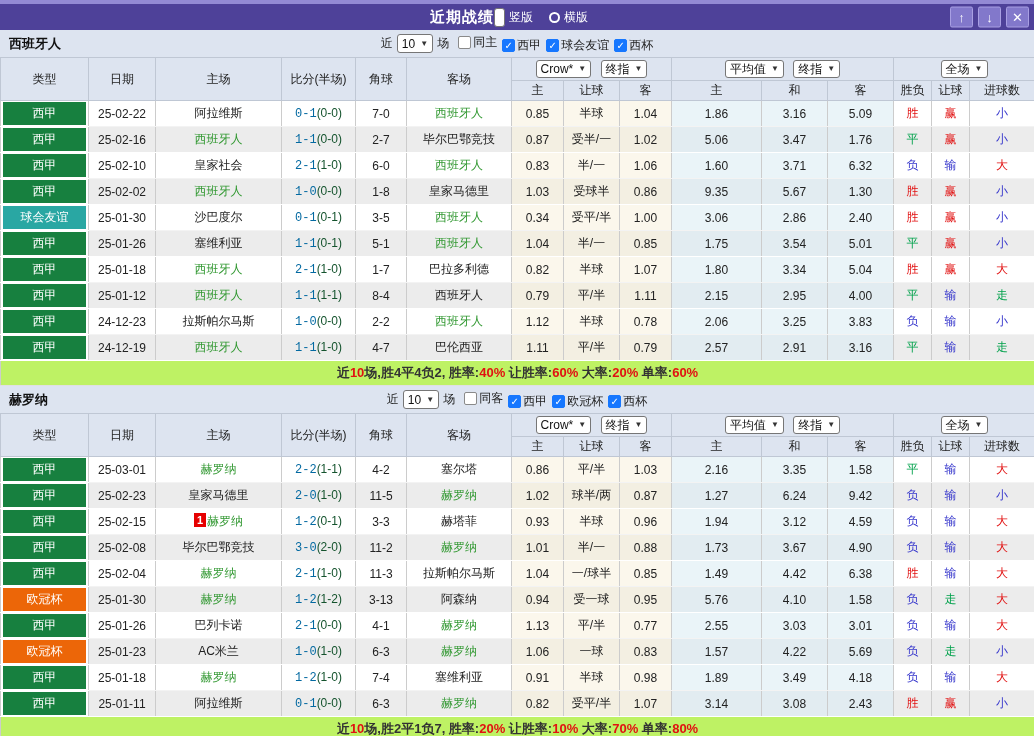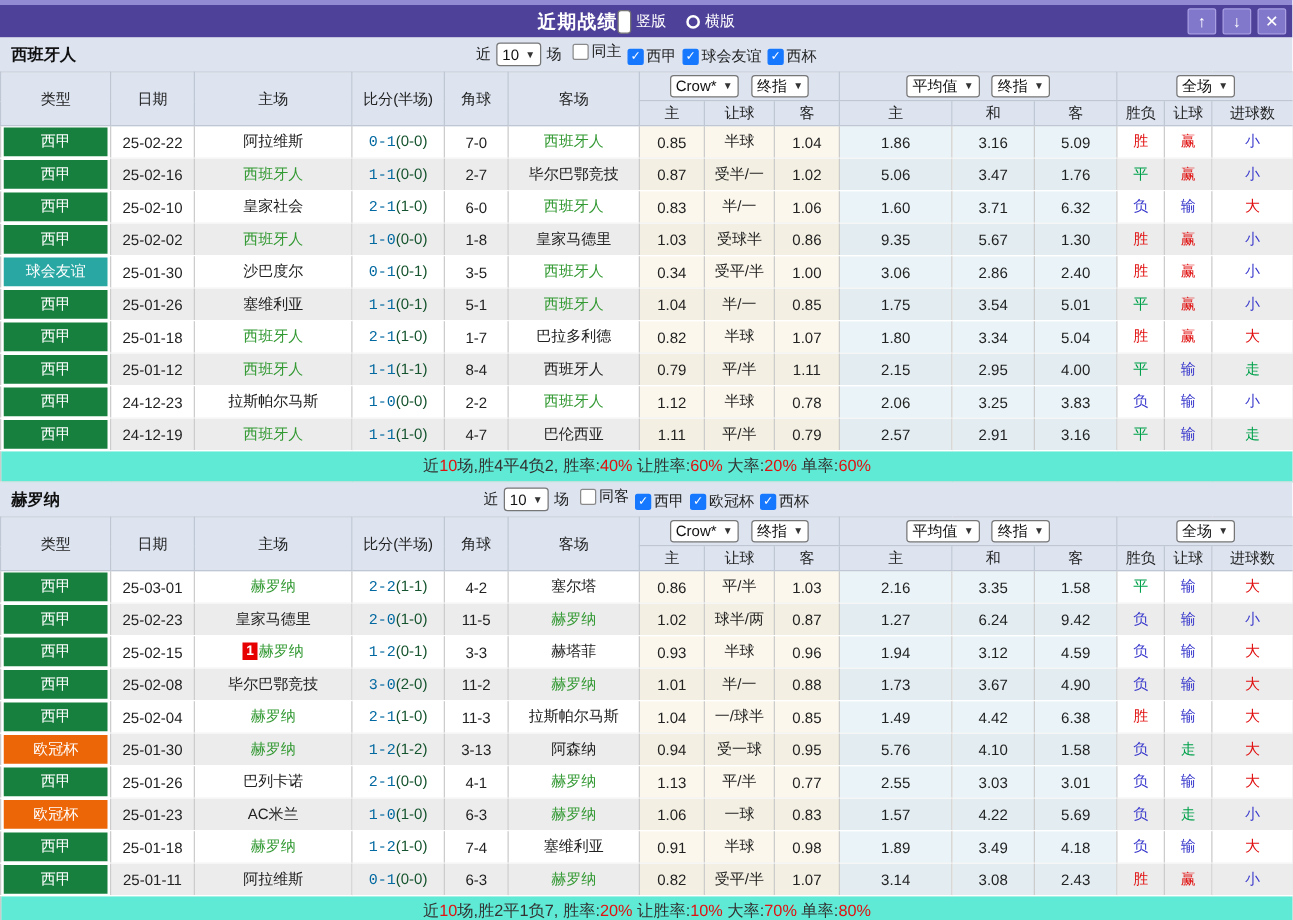--- a/index.html
+++ b/index.html
@@ -71,22 +71,22 @@
   tbody tr:nth-child(even) td.avg  { background:#e2ecf1; }
   .hl { color:#339933; }
   .ft { color:#0369a1;font-family:Liberation Mono, monospace; }
   .ht { color:#14532d; }
   td.cr { color:#e11111; } td.cg { color:#00a14b; } td.cb { color:#3636cc; }
   .redcard {
     display:inline-block; background:#e60000; color:#fff; font-size:11px; font-weight:bold;
     line-height:14px; padding:0 3px; margin-right:1px; vertical-align:1px;
   }
   tfoot td {
-    height:25px; text-align:center; font-size:13px; color:#333; background:#5eead4;
-    border-bottom:1px solid #e0e0e0; border-left:1px solid #ccc; border-right:1px solid #ccc;
+    height:25px; text-align:center; font-size:13px; color:#333; background:#bef264;
+    border-bottom:1px solid #e0e0e0; border-left:1px solid #ccc; border-right:1px solid #ccc;font-weight:bold;
   }
   tfoot .red { color:#e11111; }
 </style>
 </head>
 <body>
 
 <div class="topstrip"></div>
 
 <div class="titlebar">
   <span class="title">近期战绩</span>

